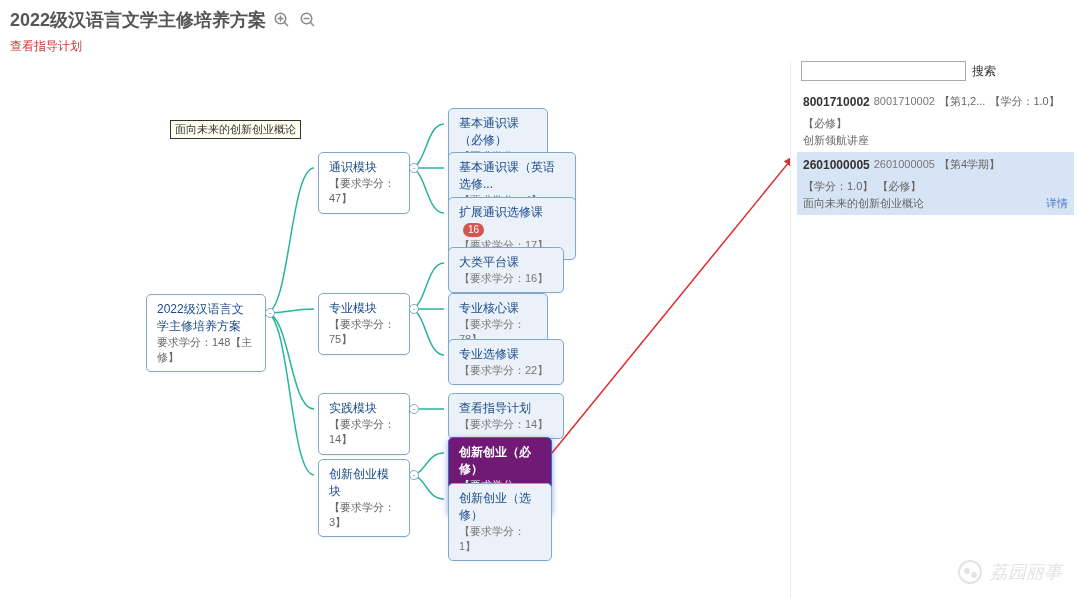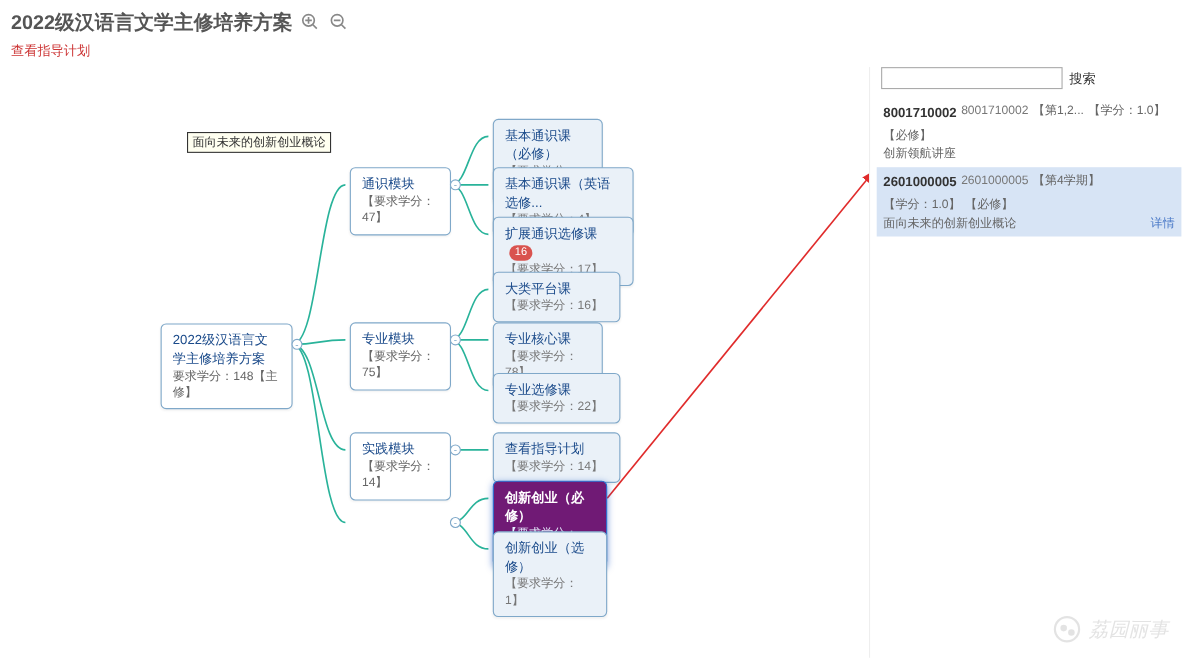--- a/index.html
+++ b/index.html
@@ -267,20 +267,24 @@
       <div class="node-sub">【要求学分：75】</div>
     </div>
     <div class="toggle-dot" style="left:409px; top:243px;">-</div>
 
     <div class="node" style="left:318px; top:332px; width:92px;">
       <div class="node-title">实践模块</div>
       <div class="node-sub">【要求学分：14】</div>
     </div>
     <div class="toggle-dot" style="left:409px; top:343px;">-</div>
 
+    <div class="node" style="left:318px; top:398px; width:92px;">
+      <div class="node-title">创新创业模块</div>
+      <div class="node-sub">【要求学分：3】</div>
+    </div>
     <div class="toggle-dot" style="left:409px; top:409px;">-</div>
 
     <div class="node leaf" style="left:448px; top:47px; width:100px;">
       <div class="node-title">基本通识课（必修）</div>
       <div class="node-sub">【要求学分：26】</div>
     </div>
     <div class="node leaf" style="left:448px; top:91px; width:128px;">
       <div class="node-title">基本通识课（英语选修...</div>
       <div class="node-sub">【要求学分：4】</div>
     </div>

